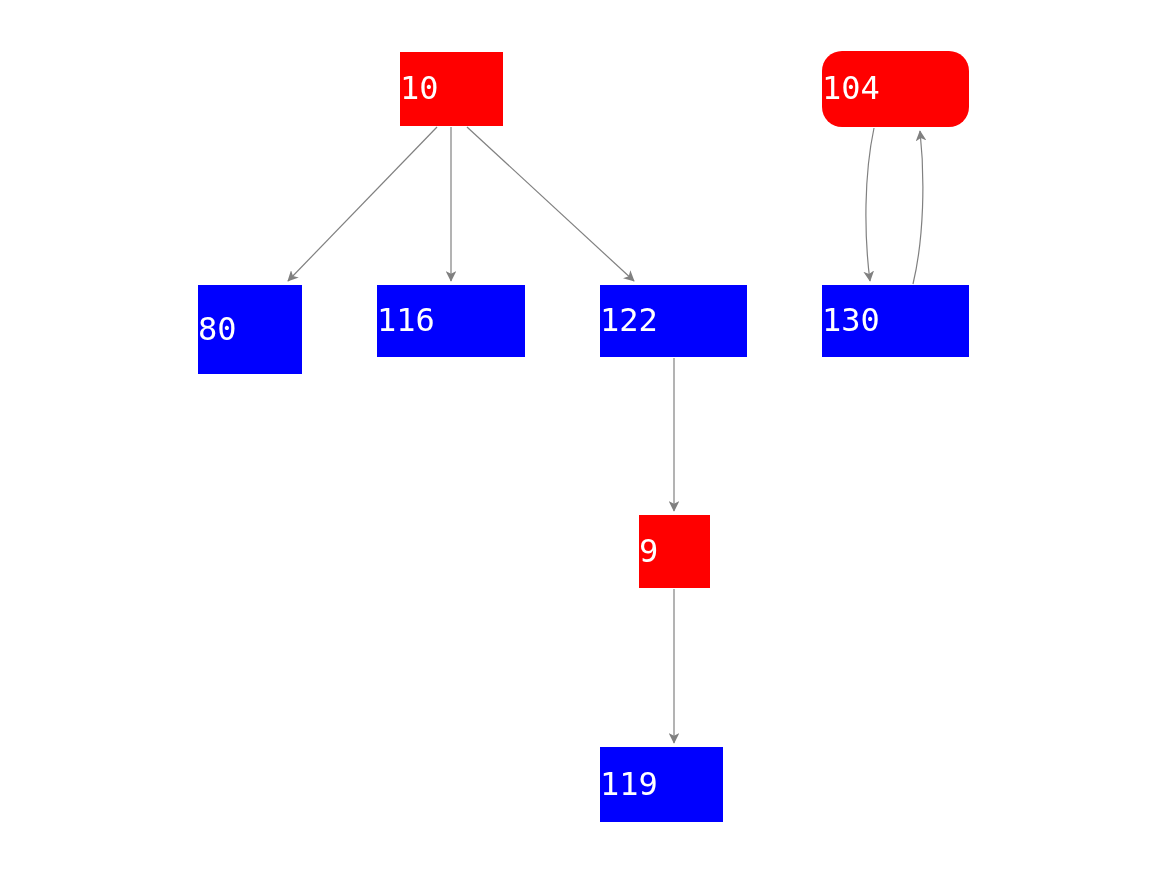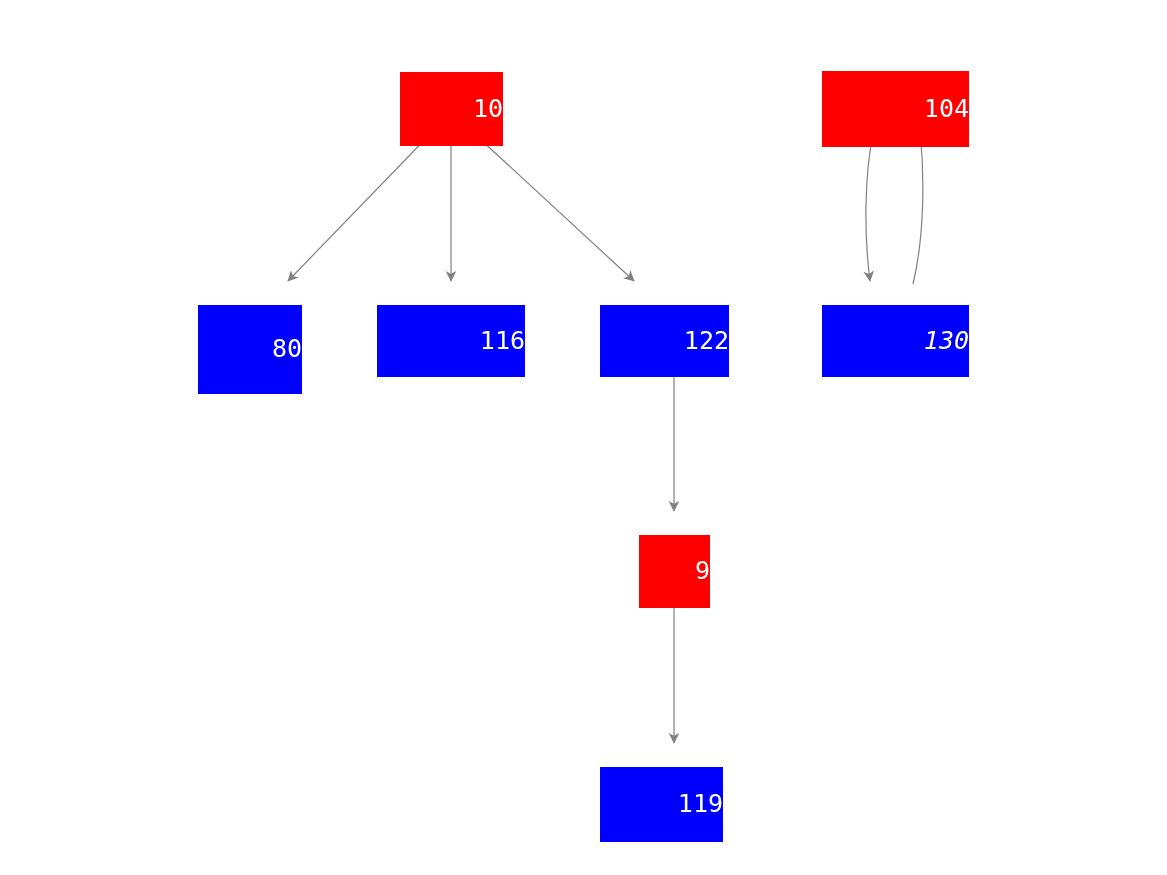--- a/index.html
+++ b/index.html
@@ -26,28 +26,27 @@
     top: 0;
     width: 1167px;
     height: 875px;
     pointer-events: none;
   }
   .node {
     position: absolute;
     box-sizing: border-box;
     display: flex;
     align-items: center;
-    justify-content: flex-end;
+    justify-content: flex-start;
     color: #ffffff;
     font-family: "DejaVu Sans Mono", "Liberation Mono", monospace;
-    font-size: 25px;
+    font-size: 32px;
     line-height: 1;
     letter-spacing: 0px;
     user-select: none;
-    margin-top: 20px;
   }
   .node-label {
     display: block;
     transform: translateY(-1px);
   }
 </style>
 </head>
 <body>
 
 <div id="graph-canvas">
@@ -66,33 +65,33 @@
         <path d="M 674 589 L 674 743" fill="none" stroke="#808080" stroke-width="1.2" marker-end="url(#arrowhead)"></path>
         <path d="M 874 128 C 864 175 864 235 870 281" fill="none" stroke="#808080" stroke-width="1.2" marker-end="url(#arrowhead)"></path>
         <path d="M 913 284 C 924 238 925 178 920 131" fill="none" stroke="#808080" stroke-width="1.2" marker-end="url(#arrowhead)"></path>
       </g>
   </svg>
 
   <div id="nodes-group">
       <div class="node" style="left: 400px; top: 52px; width: 103px; height: 74px; background: rgb(255, 0, 0); color: rgb(255, 255, 255);">
         <span class="node-label">10</span>
       </div>
-      <div class="node" style="left: 822px; top: 51px; width: 147px; height: 76px; background: rgb(255, 0, 0); color: rgb(255, 255, 255);">
+      <div class="node" style="left: 822px; top: 51px; width: 147px; height: 76px; background: rgb(255, 0, 0); color: rgb(255, 255, 255); border-radius: 20px;">
         <span class="node-label">104</span>
       </div>
       <div class="node" style="left: 198px; top: 285px; width: 104px; height: 89px; background: rgb(0, 0, 255); color: rgb(255, 255, 255);">
         <span class="node-label">80</span>
       </div>
-      <div class="node" style="left: 377px; top: 285px; width: 148px; height: 72px; background: rgb(0, 0, 255); color: rgb(255, 255, 255); padding-left: 12px;">
+      <div class="node" style="left: 377px; top: 285px; width: 148px; height: 72px; background: rgb(0, 0, 255); color: rgb(255, 255, 255);">
         <span class="node-label">116</span>
       </div>
-      <div class="node" style="left: 600px; top: 285px; width: 129px; height: 72px; background: rgb(0, 0, 255); color: rgb(255, 255, 255); padding-left: 16px;">
+      <div class="node" style="left: 600px; top: 285px; width: 147px; height: 72px; background: rgb(0, 0, 255); color: rgb(255, 255, 255);">
         <span class="node-label">122</span>
       </div>
-      <div class="node" style="left: 822px; top: 285px; width: 147px; height: 72px; background: rgb(0, 0, 255); color: rgb(255, 255, 255); font-style: italic;">
+      <div class="node" style="left: 822px; top: 285px; width: 147px; height: 72px; background: rgb(0, 0, 255); color: rgb(255, 255, 255);">
         <span class="node-label">130</span>
       </div>
       <div class="node" style="left: 639px; top: 515px; width: 71px; height: 73px; background: rgb(255, 0, 0); color: rgb(255, 255, 255);">
         <span class="node-label">9</span>
       </div>
       <div class="node" style="left: 600px; top: 747px; width: 123px; height: 75px; background: rgb(0, 0, 255); color: rgb(255, 255, 255);">
         <span class="node-label">119</span>
       </div>
     </div>
 

